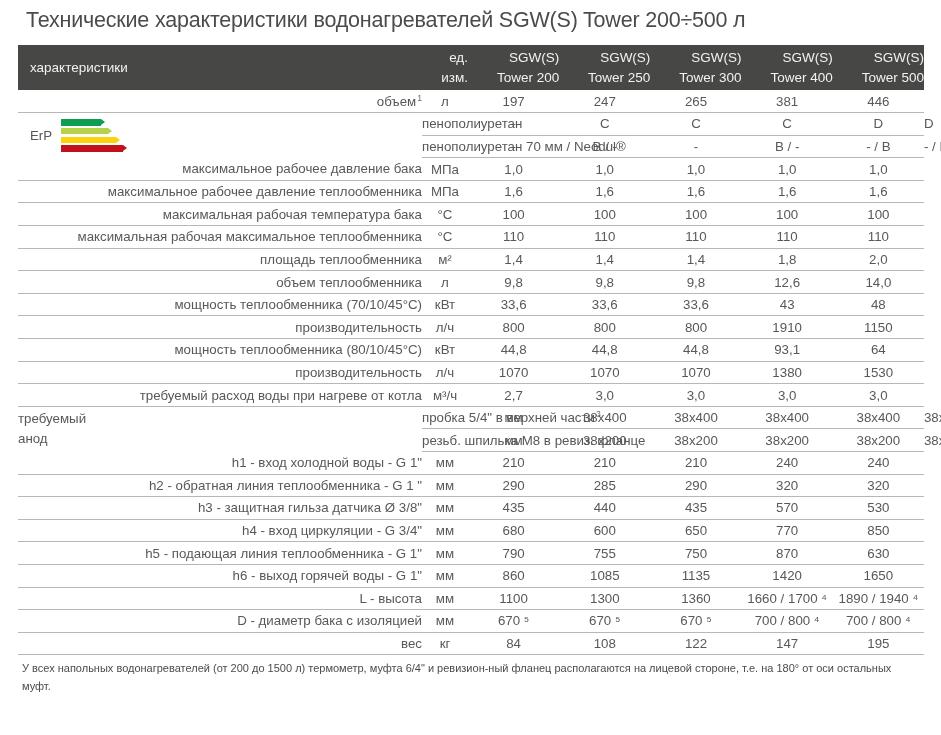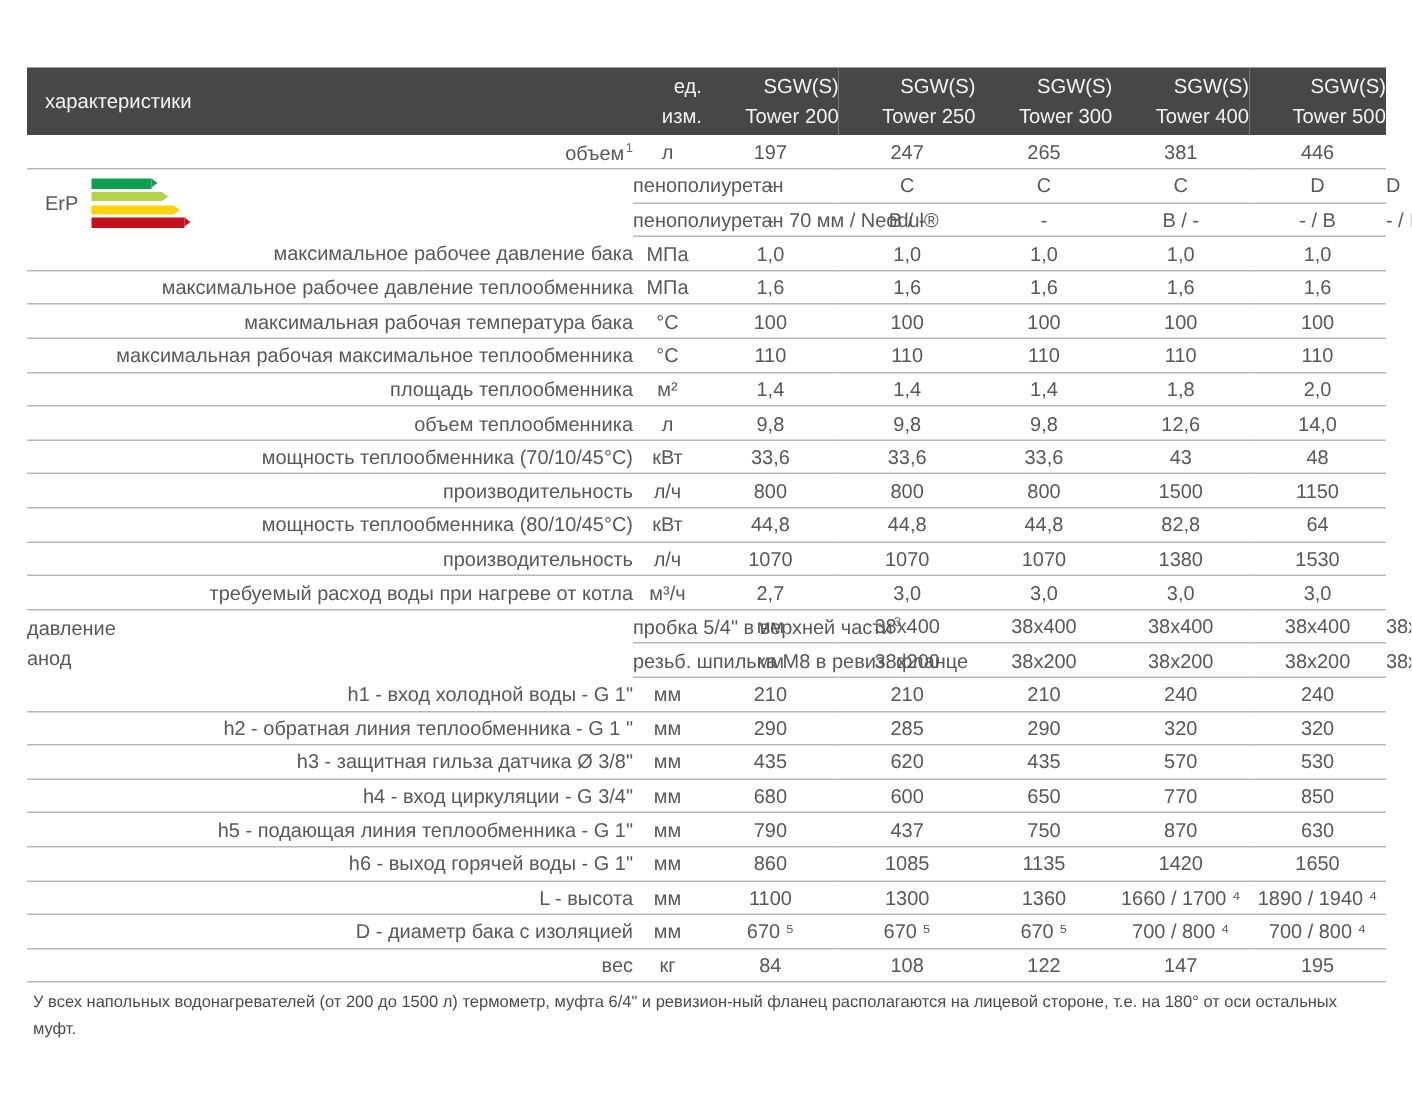--- a/index.html
+++ b/index.html
@@ -162,20 +162,21 @@
     font-size: 11px;
     line-height: 1.62;
     color: #4b4b4b;
   }
 </style>
 </head>
 <body>
 
 <div class="page">
 
+  <div class="title">Технические характеристики водонагревателей SGW(S) Tower 200÷500 л</div>
 
   <table class="tbl">
     <colgroup>
       <col class="c-lbl">
         <col class="c-unit">
       <col class="c-v">
         <col class="c-v">
         <col class="c-v">
         <col class="c-v">
         <col class="c-v">
@@ -328,30 +329,30 @@
           <td class="val">33,6</td>
           <td class="val">43</td>
           <td class="val">48</td>
         </tr>
         <tr>
           <td class="lbl"><span>производительность</span></td>
           <td class="unit">л/ч</td>
           <td class="val">800</td>
           <td class="val">800</td>
           <td class="val">800</td>
-          <td class="val">1500</td>
+          <td class="val">1910</td>
           <td class="val">1150</td>
         </tr>
         <tr>
           <td class="lbl"><span>мощность теплообменника (80/10/45°C)</span></td>
           <td class="unit">кВт</td>
           <td class="val">44,8</td>
           <td class="val">44,8</td>
           <td class="val">44,8</td>
-          <td class="val">82,8</td>
+          <td class="val">93,1</td>
           <td class="val">64</td>
         </tr>
         <tr>
           <td class="lbl"><span>производительность</span></td>
           <td class="unit">л/ч</td>
           <td class="val">1070</td>
           <td class="val">1070</td>
           <td class="val">1070</td>
           <td class="val">1380</td>
           <td class="val">1530</td>
@@ -363,21 +364,21 @@
           <td class="val">3,0</td>
           <td class="val">3,0</td>
           <td class="val">3,0</td>
           <td class="val">3,0</td>
         </tr>
       </tbody>
 
       <tbody>
         <tr>
         <td class="grp-lbl no-border" rowspan="2" style="width:132px">
-          <span>давление</span><br>
+          <span>требуемый</span><br>
           <span>анод</span>
         </td>
         <td class="sub-lbl">
           <span>пробка 5/4" в верхней части</span><span class="sup">3</span>
         </td>
         <td class="unit">мм</td>
         <td class="val">38x400</td>
         <td class="val">38x400</td>
         <td class="val">38x400</td>
         <td class="val">38x400</td>
@@ -410,39 +411,39 @@
           <td class="val">290</td>
           <td class="val">285</td>
           <td class="val">290</td>
           <td class="val">320</td>
           <td class="val">320</td>
         </tr>
         <tr>
           <td class="lbl"><span>h3 - защитная гильза датчика Ø 3/8"</span></td>
           <td class="unit">мм</td>
           <td class="val">435</td>
-          <td class="val">620</td>
+          <td class="val">440</td>
           <td class="val">435</td>
           <td class="val">570</td>
           <td class="val">530</td>
         </tr>
         <tr>
           <td class="lbl"><span>h4 - вход циркуляции - G 3/4"</span></td>
           <td class="unit">мм</td>
           <td class="val">680</td>
           <td class="val">600</td>
           <td class="val">650</td>
           <td class="val">770</td>
           <td class="val">850</td>
         </tr>
         <tr>
           <td class="lbl"><span>h5 - подающая линия теплообменника - G 1"</span></td>
           <td class="unit">мм</td>
           <td class="val">790</td>
-          <td class="val">437</td>
+          <td class="val">755</td>
           <td class="val">750</td>
           <td class="val">870</td>
           <td class="val">630</td>
         </tr>
         <tr>
           <td class="lbl"><span>h6 - выход горячей воды - G 1"</span></td>
           <td class="unit">мм</td>
           <td class="val">860</td>
           <td class="val">1085</td>
           <td class="val">1135</td>

